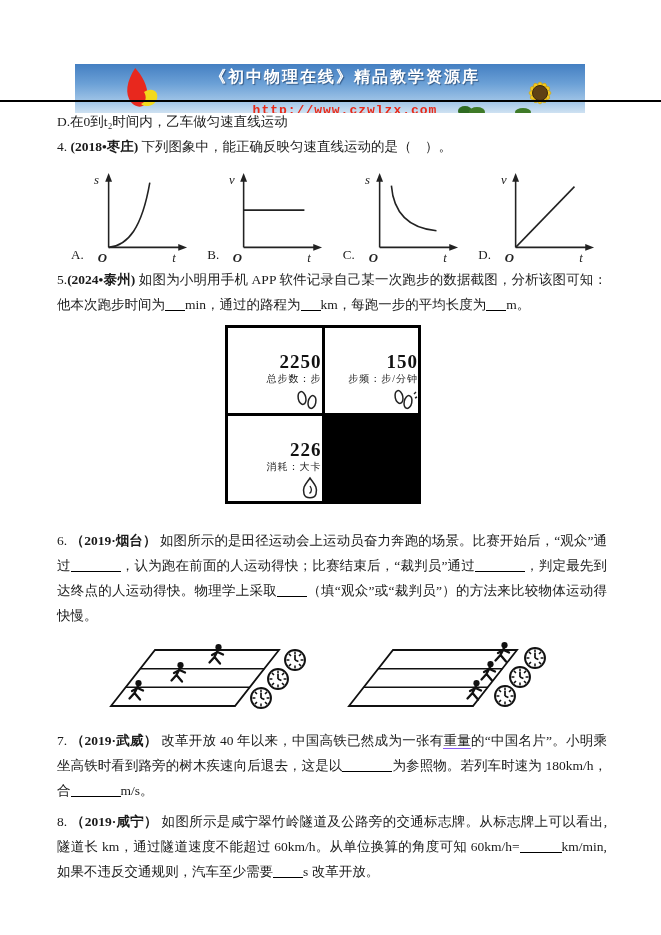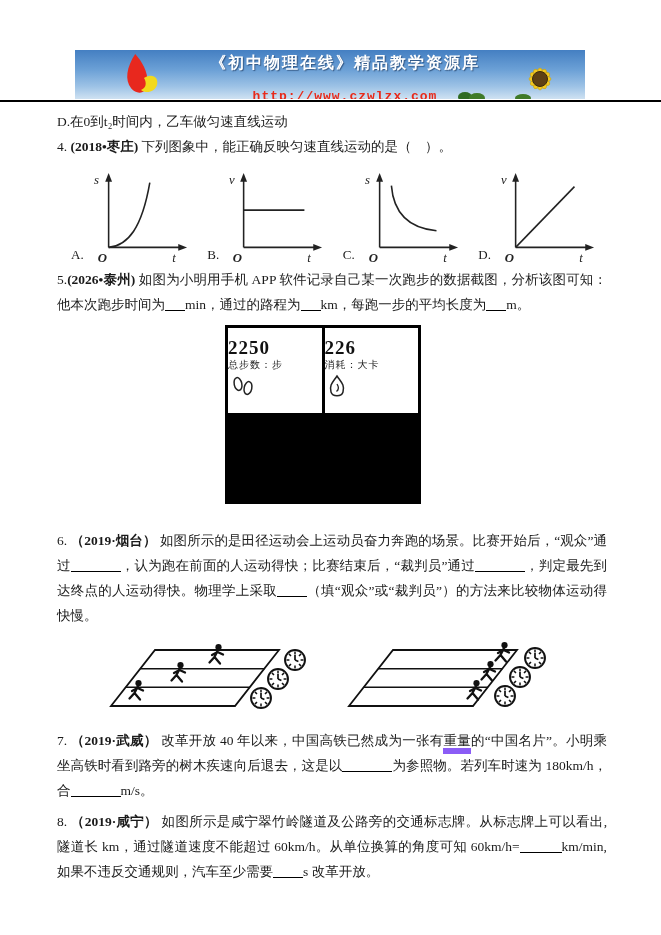--- a/index.html
+++ b/index.html
@@ -4,21 +4,21 @@
 <style>
   * { margin:0; padding:0; box-sizing:border-box; }
   html,body { background:#ffffff; }
   body {
     width:661px; height:935px; position:relative; overflow:hidden;
     font-family:"Liberation Serif","DejaVu Serif",serif;
     color:#1a1a1a;
   }
   
   .banner {
-    position:absolute; left:75px; top:50px; width:510px; height:49px;
+    position:absolute; left:75px; top:64px; width:510px; height:49px;
     background:linear-gradient(180deg,#447fc2 0%, #6ba0d6 40%, #9ec3e6 75%, #cfe2f2 100%);
     overflow:hidden;
   }
   .banner .logo { position:absolute; left:38px; top:2px; }
   .banner .btext { position:absolute; left:105px; top:3px; width:330px; text-align:center; }
   .banner-title {
     font-weight:bold; font-size:16px; letter-spacing:2px; color:#ffffff;
     text-shadow:1px 1px 1px rgba(30,60,100,.7); white-space:nowrap;
   }
   .banner-url {
@@ -27,34 +27,34 @@
   }
   .banner .sunflower { position:absolute; right:18px; top:4px; }
   .banner .leafpatch { position:absolute; right:98px; bottom:-4px; }
   .rule { position:absolute; left:0; top:100px; width:661px; height:2px; background:#000; border:0; }
   
   .content { position:absolute; left:0; top:103px; width:661px; padding:0 54px 0 57px; }
   p.line { font-size:13.5px; line-height:25px; text-align:justify; }
   .src { font-weight:bold; }
   .blank { display:inline-block; border-bottom:1px solid #000; height:14px; vertical-align:-2px; }
   .w20{width:20px;} .w30{width:30px;} .w42{width:42px;} .w50{width:50px;}
-  .emph { border-bottom:6px solid #8b5cf6; }
+  .emph { border-bottom:1px solid #8b5cf6; }
   .mt6{margin-top:6px;} .mt8{margin-top:0;} .mt10{margin-top:10px;} .mt12{margin-top:24px;}
   
   .graph-row { display:flex; justify-content:space-between; align-items:flex-end; margin:8px 4px 0 14px; }
   .graph-fig { display:flex; align-items:flex-end; }
   .opt-letter { font-size:13px; margin:0 0 4px 0; }
   .graph-fig svg text { font-family:"Liberation Serif",serif; font-style:italic; font-size:13px; fill:#222; }
   
   .app-table {
     margin:8px 0 0 168px; width:196px;
     display:grid; grid-template-columns:1fr 1fr; grid-template-rows:1fr 1fr;
     background:#000; gap:3px; border:3px solid #000;
   }
-  .app-cell { background:#fff; height:85px; text-align:left; padding-top:10px; }
+  .app-cell { background:#fff; height:85px; text-align:right; padding-top:24px; }
   .app-value { font-size:19px; font-weight:bold; letter-spacing:1px; color:#111; line-height:20px;}
   .app-label { font-size:10px; color:#222; margin-top:0; letter-spacing:1px; }
   .app-icon  { margin-top:2px; height:24px; }
   
   .runners-row { display:flex; justify-content:center; gap:26px; margin-top:6px; }
   
   .hiddendefs { position:absolute; width:0; height:0; overflow:hidden; }
 </style>
 </head>
 <body>
@@ -169,31 +169,40 @@
         <polygon points="95,78.5 104,82 95,85.5" fill="#222"></polygon>
         <path d="M24,82 L84,20" stroke="#222" stroke-width="1.6" fill="none"></path>
         <text x="9" y="17">v</text>
         <text x="13" y="97" font-style="italic" font-weight="bold">O</text>
         <text x="89" y="97">t</text>
       </svg>
     </div>
   </div>
 
   <p class="line mt8">
-    <span>5.</span><span class="src">(2026•泰州)</span>
+    <span>5.</span><span class="src">(2024•泰州)</span>
     <span>如图为小明用手机 APP 软件记录自己某一次跑步的数据截图，分析该图可知：他本次跑步时间为</span><span class="blank w20"></span><span>min，通过的路程为</span><span class="blank w20"></span><span>km，每跑一步的平均长度为</span><span class="blank w20"></span><span>m。</span>
   </p>
 
   <div class="app-table">
     <div class="app-cell">
       <div class="app-value">2250</div>
       <div class="app-label">总步数：步</div>
       <div class="app-icon"><svg width="30" height="24" viewBox="0 0 30 24">
         <ellipse cx="10" cy="10" rx="3.8" ry="6.5" fill="none" stroke="#222" stroke-width="1.5" transform="rotate(-12 10 10)"></ellipse>
         <ellipse cx="20" cy="14" rx="3.8" ry="6.5" fill="none" stroke="#222" stroke-width="1.5" transform="rotate(12 20 14)"></ellipse>
+      </svg></div>
+    </div>
+    <div class="app-cell">
+      <div class="app-value">150</div>
+      <div class="app-label">步频：步/分钟</div>
+      <div class="app-icon"><svg width="30" height="24" viewBox="0 0 30 24">
+        <ellipse cx="11" cy="9" rx="3.8" ry="6.5" fill="none" stroke="#222" stroke-width="1.5" transform="rotate(-12 11 9)"></ellipse>
+        <ellipse cx="20" cy="14" rx="3.8" ry="6.5" fill="none" stroke="#222" stroke-width="1.5" transform="rotate(12 20 14)"></ellipse>
+        <path d="M26,6 L28,4 M27,10 L29,9" stroke="#222" stroke-width="1.4"></path>
       </svg></div>
     </div>
     <div class="app-cell">
       <div class="app-value">226</div>
       <div class="app-label">消耗：大卡</div>
       <div class="app-icon"><svg width="24" height="26" viewBox="0 0 22 26">
         <path d="M11,2 C15,8 19,11 17,18 C15.5,23 6.5,23 5,18 C3,11 7,8 11,2 Z" fill="none" stroke="#222" stroke-width="1.5"></path>
         <path d="M11,10 C13,13 13,15.5 10.5,17.5" fill="none" stroke="#222" stroke-width="1.3"></path>
       </svg></div>
     </div>

